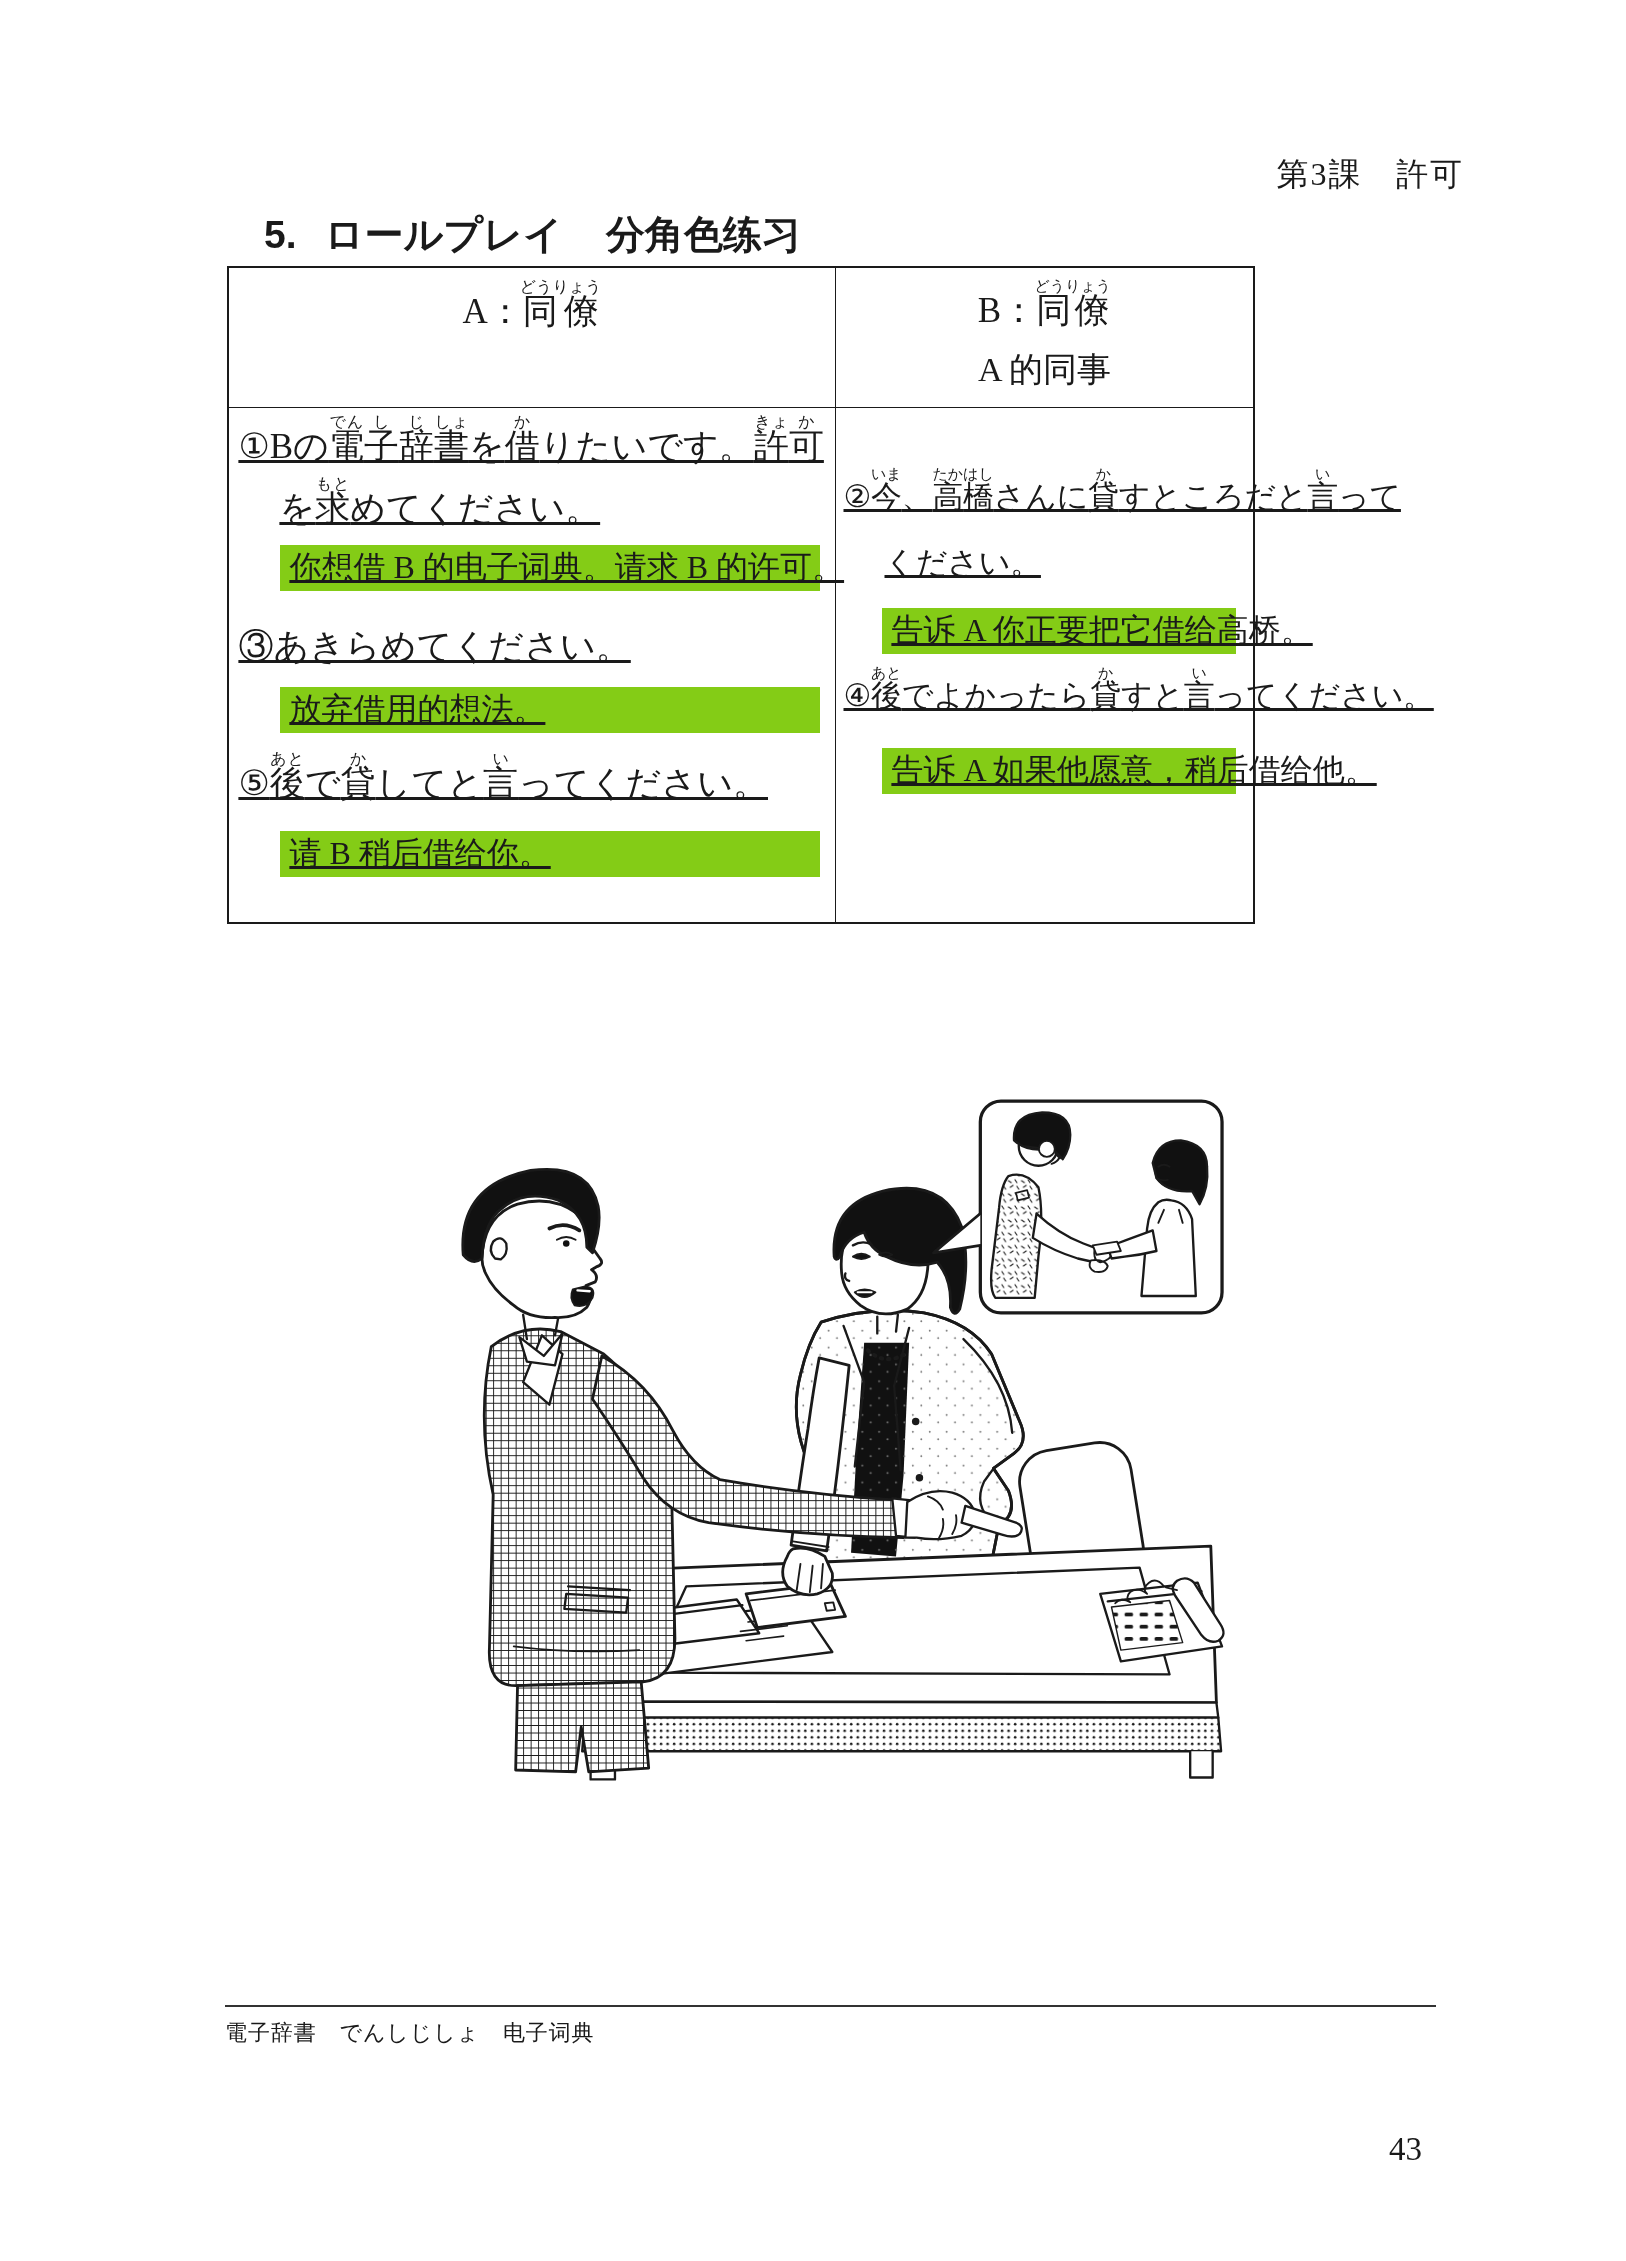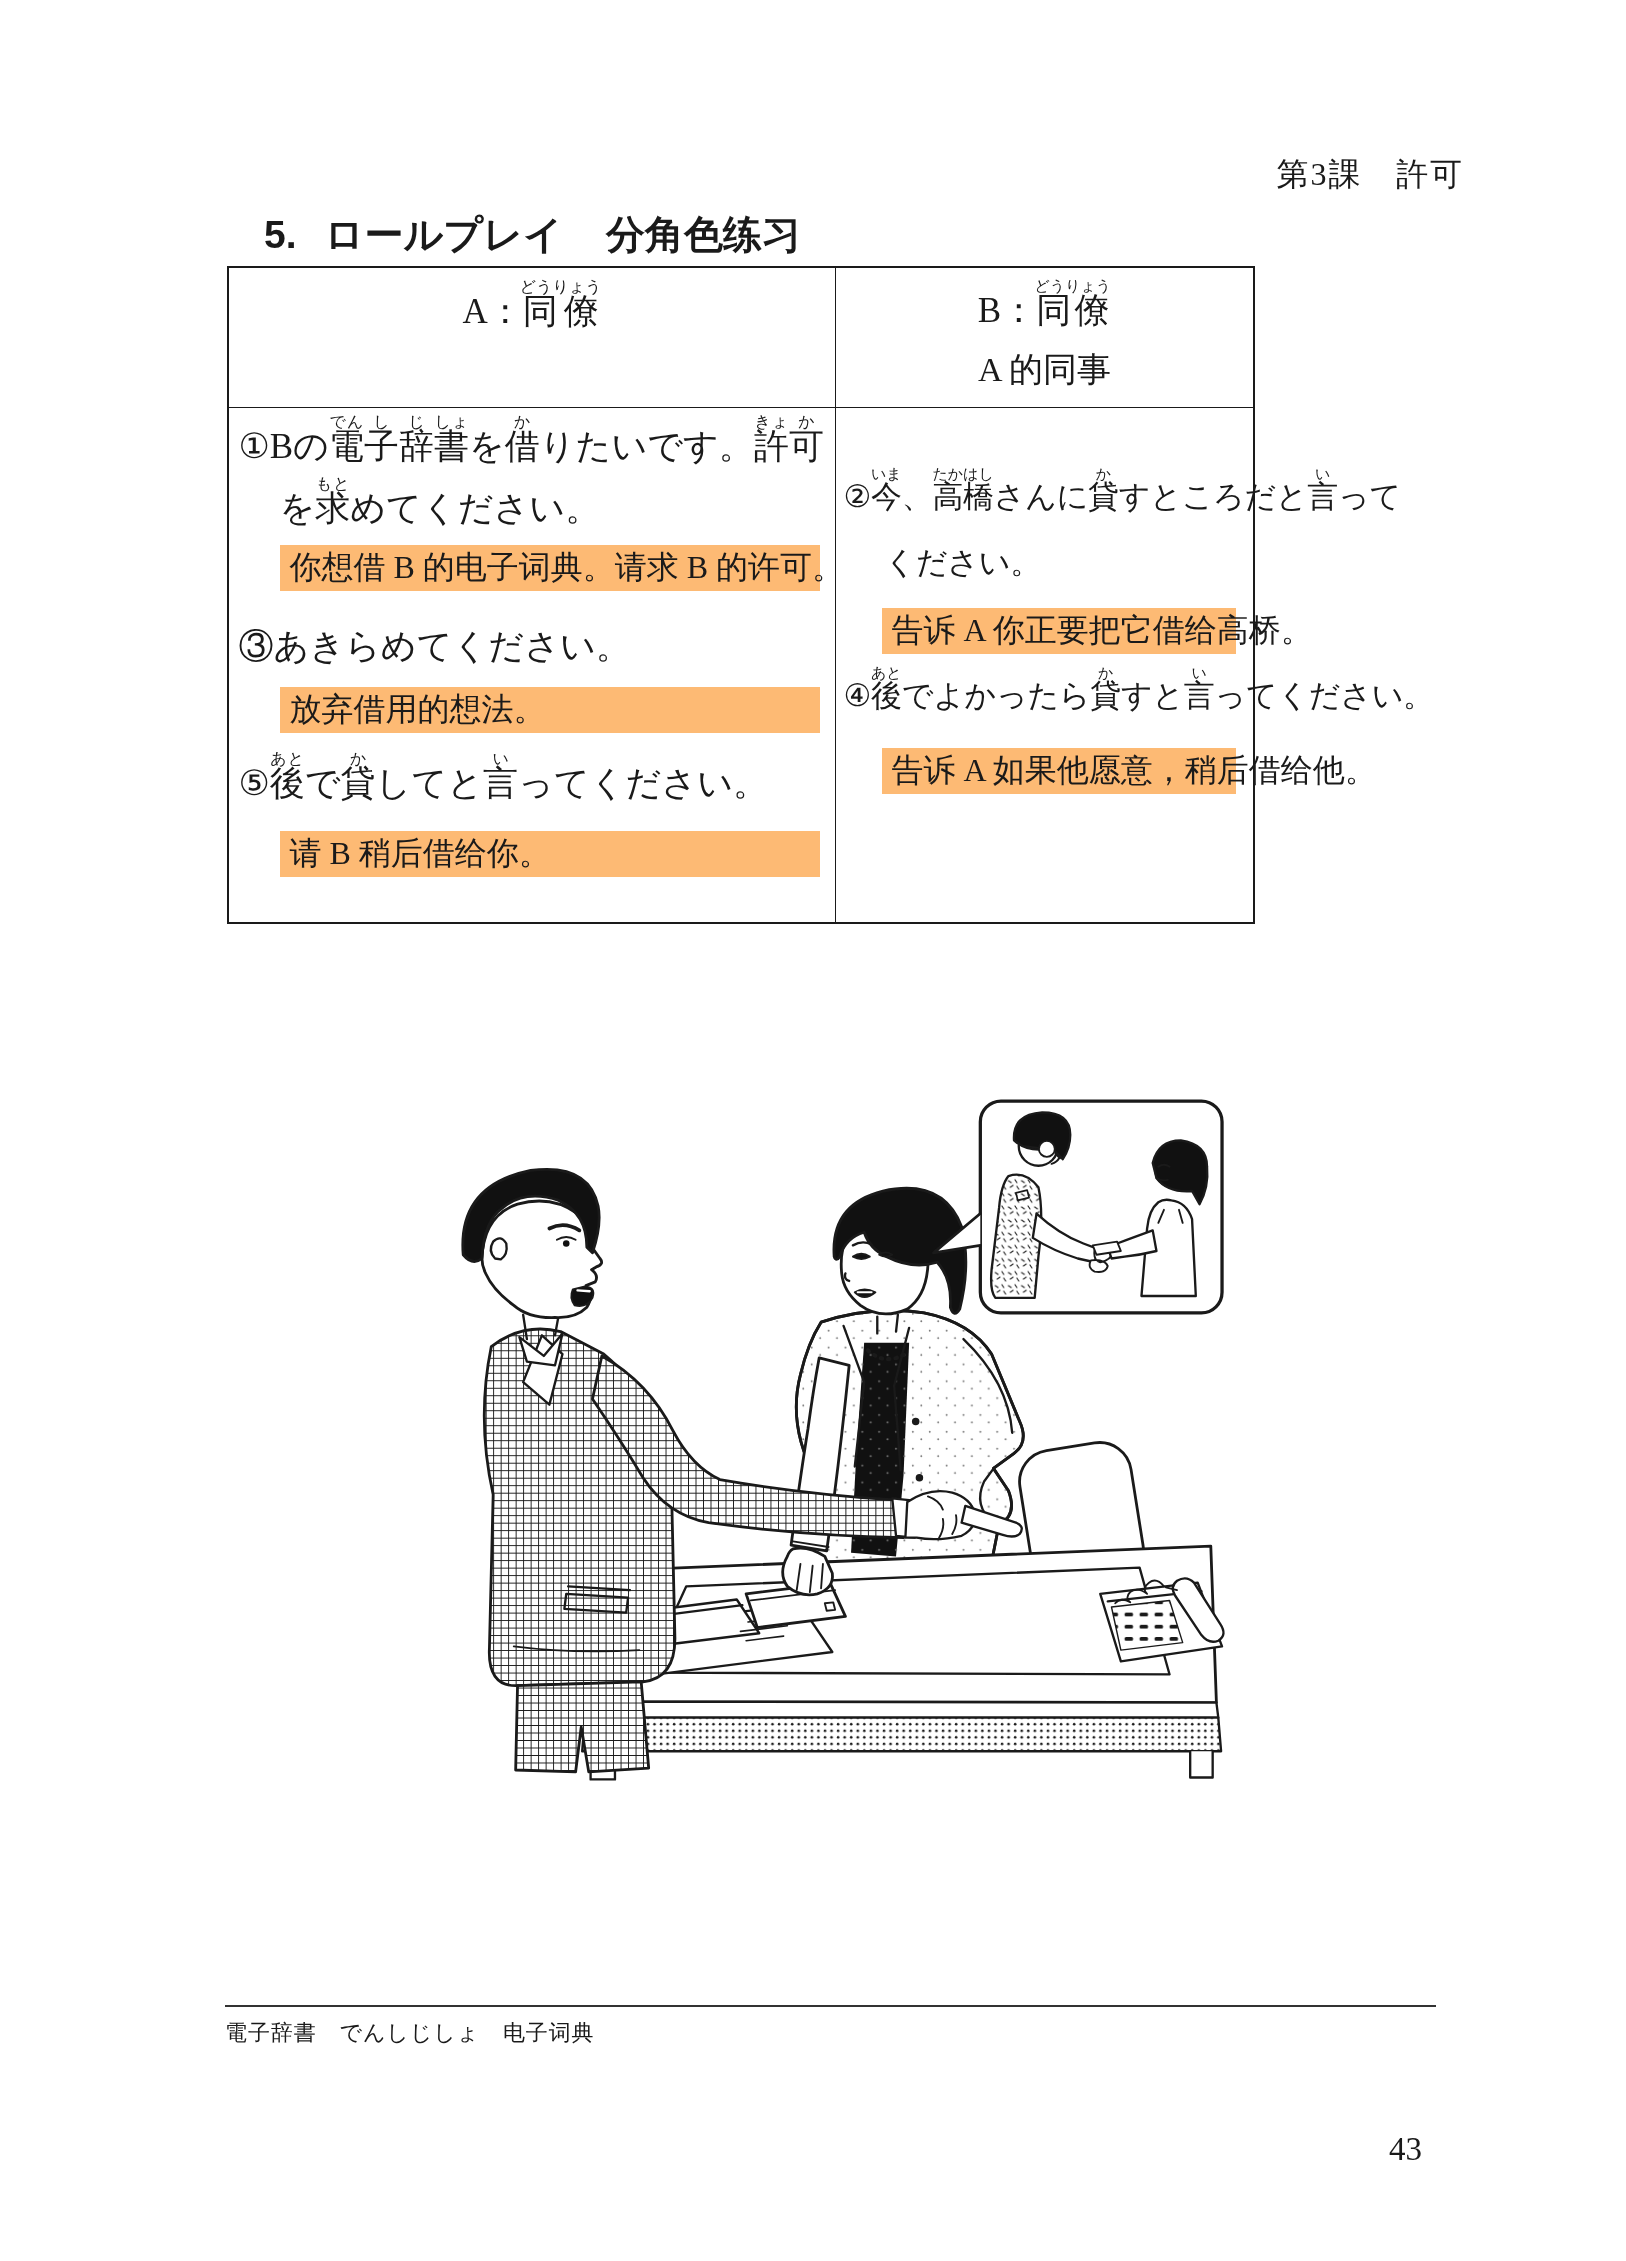--- a/index.html
+++ b/index.html
@@ -18,24 +18,24 @@
   .rp-head { display:flex; height:140px; border-bottom:1.9px solid #1a1a1a; box-sizing:border-box; }
   .rp-body { display:flex; flex:1; }
   .cell { position:relative; box-sizing:border-box; }
   .col-a { width:607px; border-right:1.9px solid #1a1a1a; }
   .col-b { flex:1; }
 
   .role-line { text-align:center; font-size:35px; margin-top:11.2px; line-height:52px; }
   .role-desc { text-align:center; font-size:34px; margin-top:9.4px; }
 
   .jp { position:absolute; left:9.4px; font-size:35px; line-height:62px; white-space:nowrap;
-        padding-left:41px; text-indent:-41px; }
+        padding-left:41px; text-indent:-41px;text-decoration:underline; }
   .col-b .jp { left:7.5px; font-size:31px; line-height:66px; letter-spacing:-0.3px; }
   .cn-line { position:absolute; left:51px; right:15px; font-size:32px; line-height:37px;
-             background:#fdba74; padding:3.7px 5.6px 5.6px 9.4px; white-space:nowrap; }
+             background:#84cc16; padding:3.7px 5.6px 5.6px 9.4px; white-space:nowrap;text-decoration:underline; }
   .col-b .cn-line { left:46px; right:17px; }
   ruby { ruby-position:over; }
   rt { font-size:16px; letter-spacing:0; }
   .col-b rt { font-size:15px; }
 
   .illustration { position:absolute; left:403px; top:1073px; width:853px; height:712px; }
   .illustration svg { width:100%; height:100%; }
 
   .footer-rule { position:absolute; left:225px; top:2005px; width:1211px; border-top:2.3px solid #333; }
   .footer-text { position:absolute; left:225px; top:2018px; font-size:22px; letter-spacing:0.9px; }

